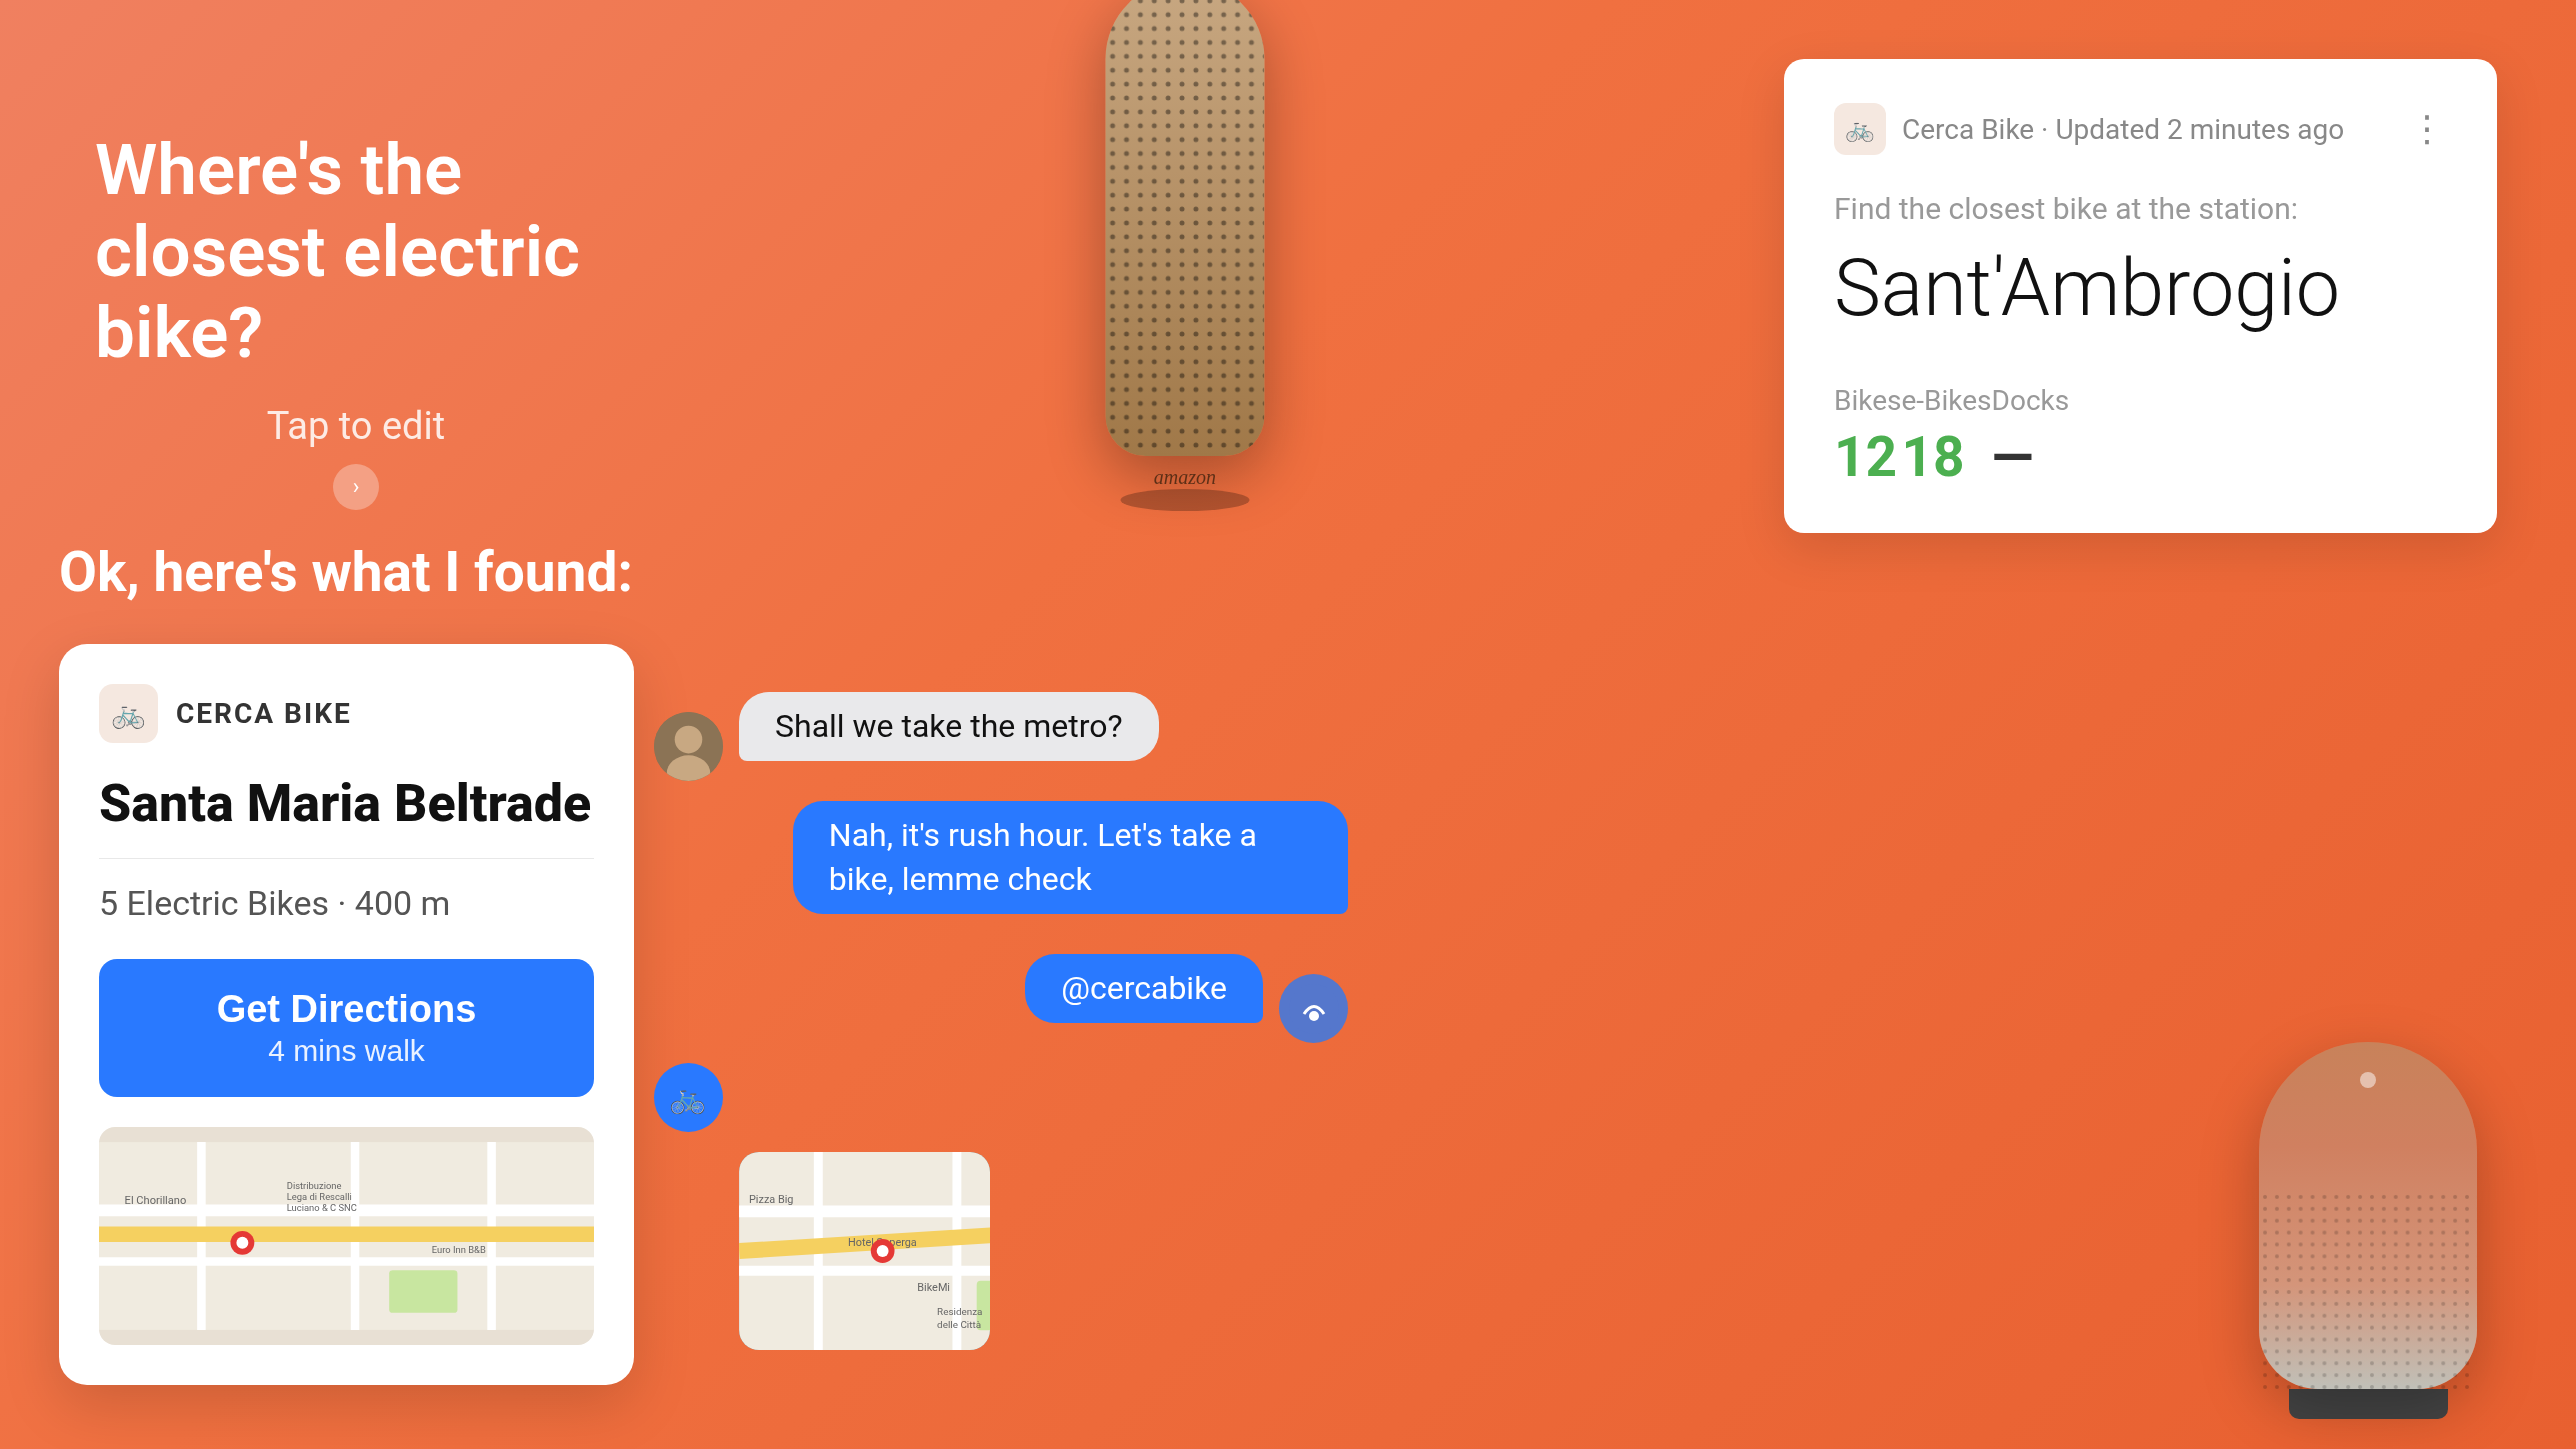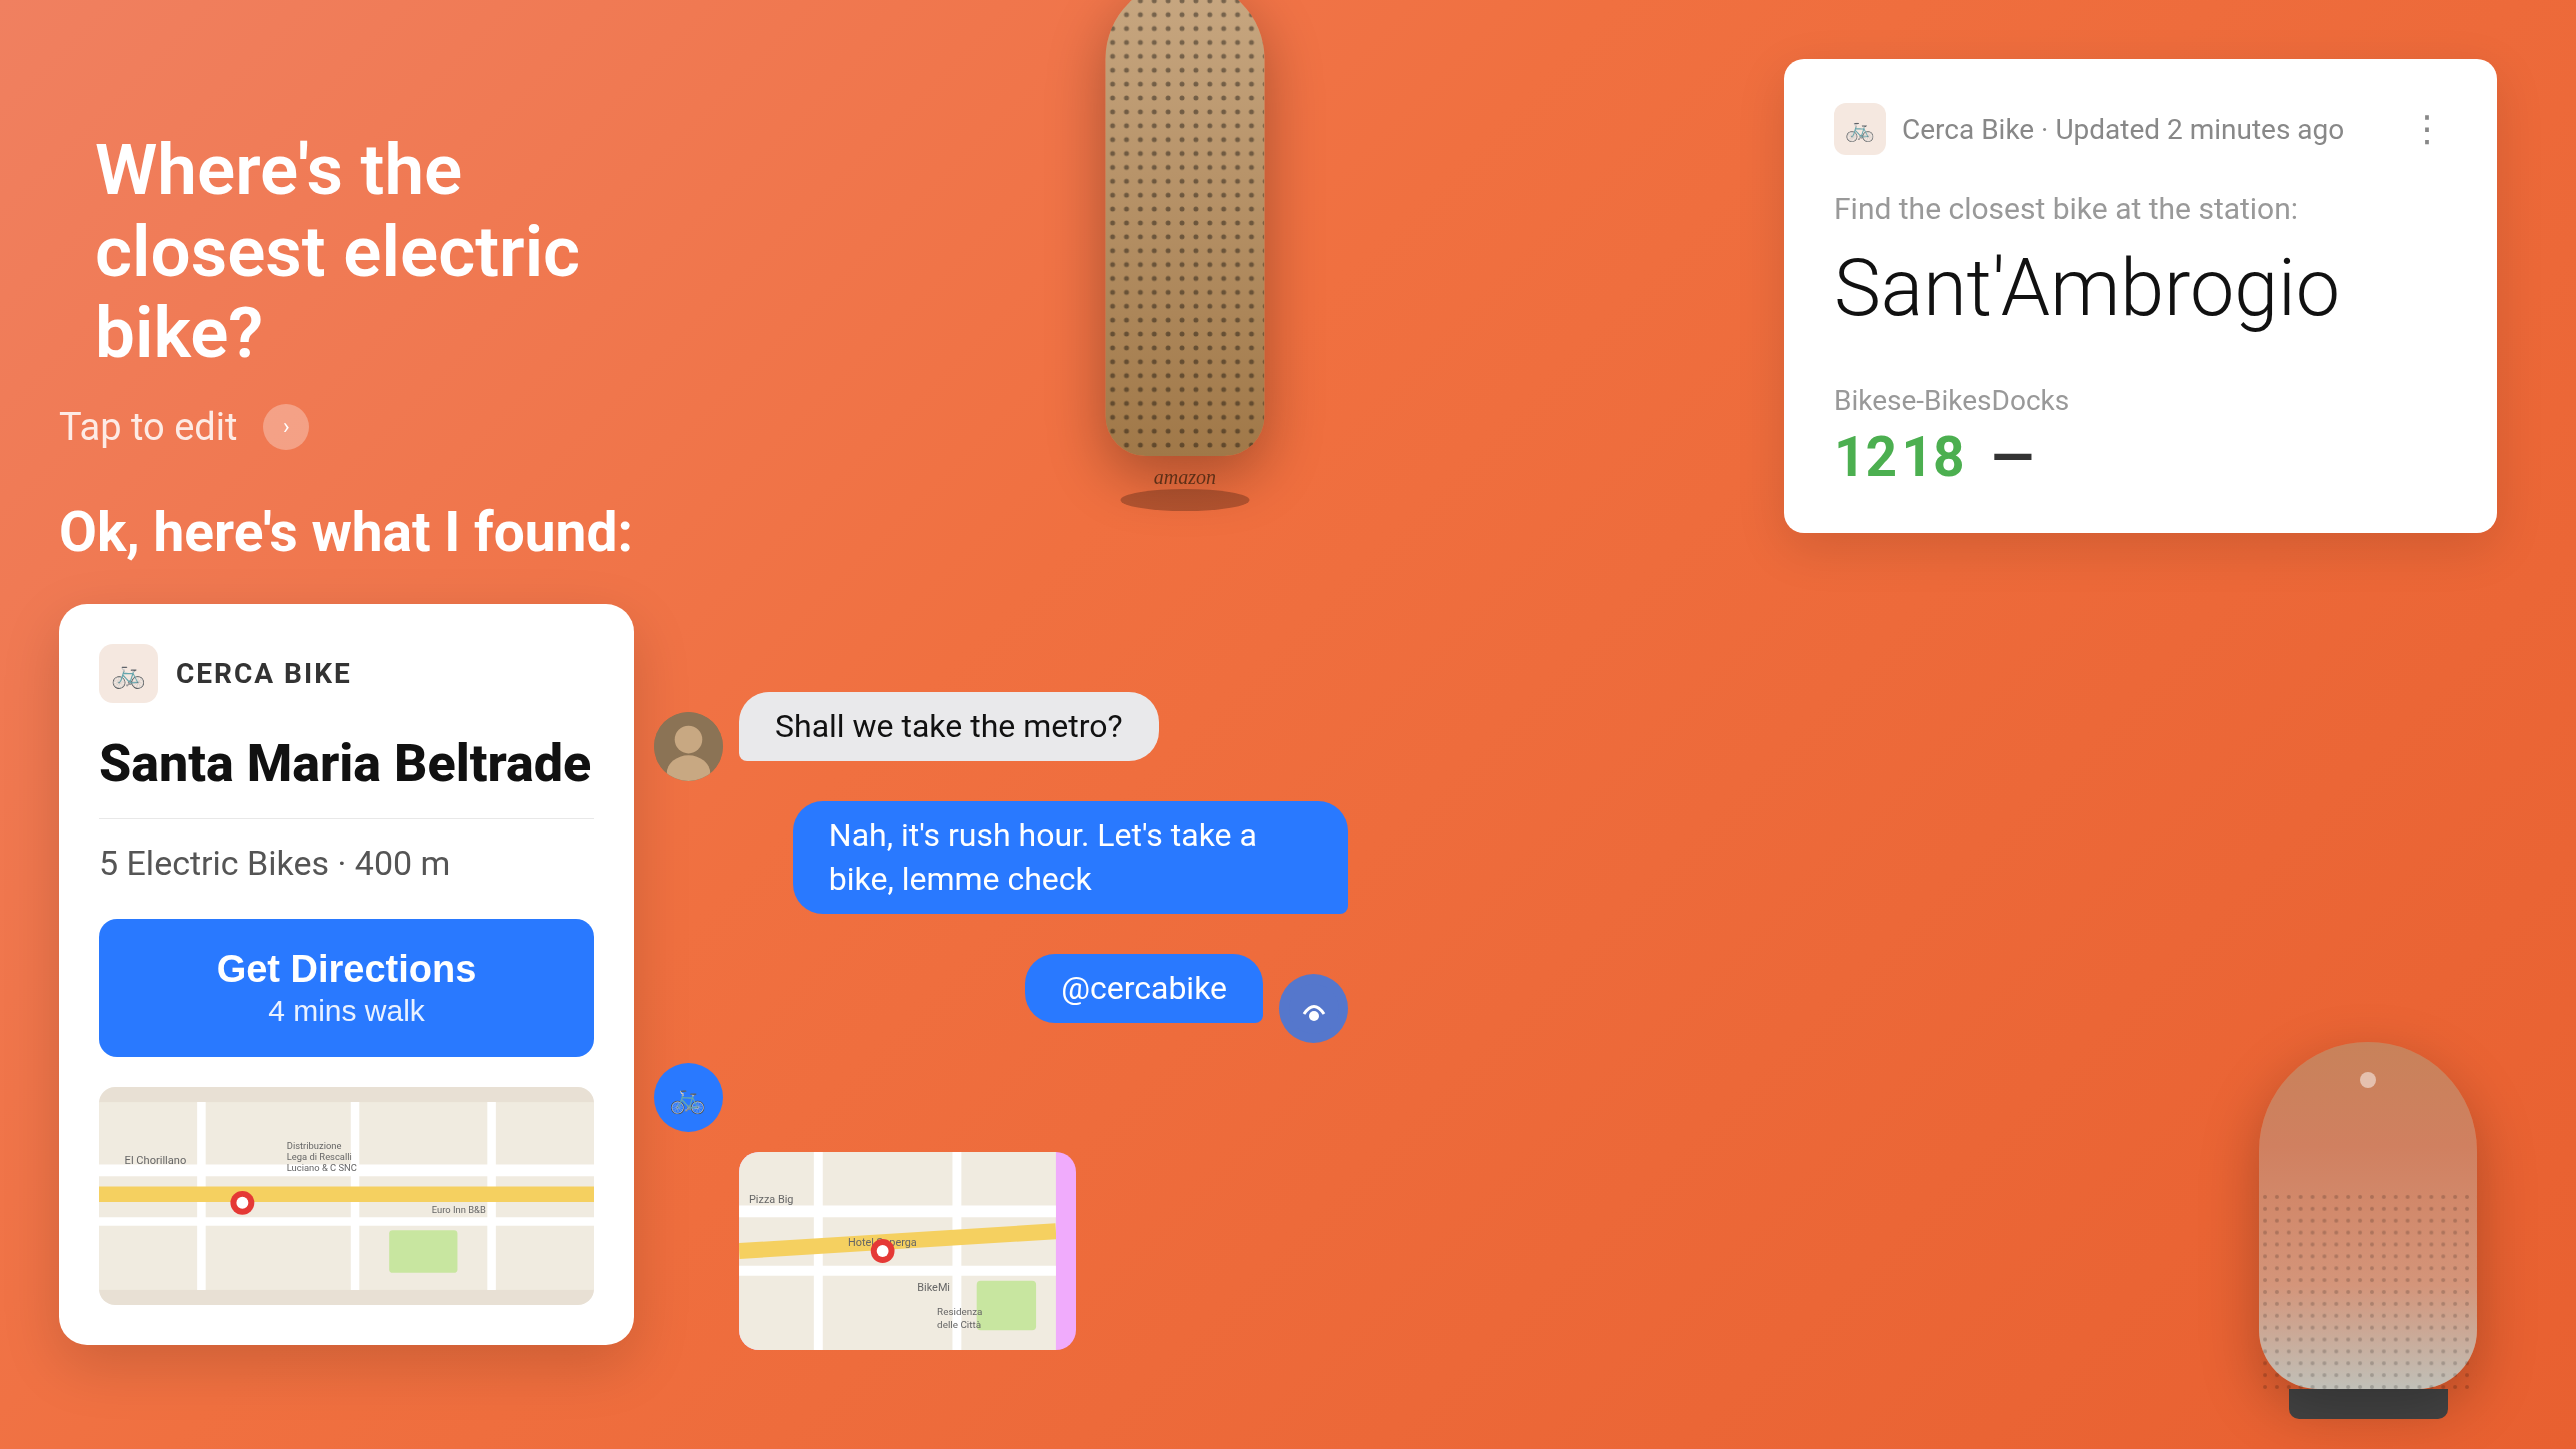--- a/index.html
+++ b/index.html
@@ -25,24 +25,25 @@
       font-size: 71px;
       font-weight: 600;
       line-height: 1.15;
       margin-bottom: 30px;
       margin-left: 36px;
     }
 
     .tap-to-edit {
       display: flex;
       align-items: center;
-      gap: 26px;
+      gap: 16px;
       color: rgba(255,255,255,0.85);
       font-size: 38px;
-      margin-bottom: 50px;
+      margin-bottom: 30px;
+      flex-direction: column;
     }
 
     .tap-to-edit .arrow-circle {
       width: 46px;
       height: 46px;
       border-radius: 50%;
       background: rgba(255,255,255,0.3);
       display: flex;
       align-items: center;
       justify-content: center;
@@ -281,24 +282,24 @@
       border-radius: 50%;
       background: #2979ff;
       display: flex;
       align-items: center;
       justify-content: center;
       font-size: 30px;
       flex-shrink: 0;
     }
 
     .chat-map-preview {
-      width: 337px;
+      width: 251px;
       height: 198px;
       border-radius: 20px;
-      background: #f0abfc;
+      background: #737373;
       overflow: hidden;
       margin-left: 85px;
     }
 
     .gh-body {
       width: 218px;
       height: 347px;
       background: linear-gradient(180deg, #c8825a 0%, #d08060 30%, #d4957a 70%, #c0c0b8 100%);
       border-radius: 109px 109px 59px 59px;
       margin: 0 auto;

